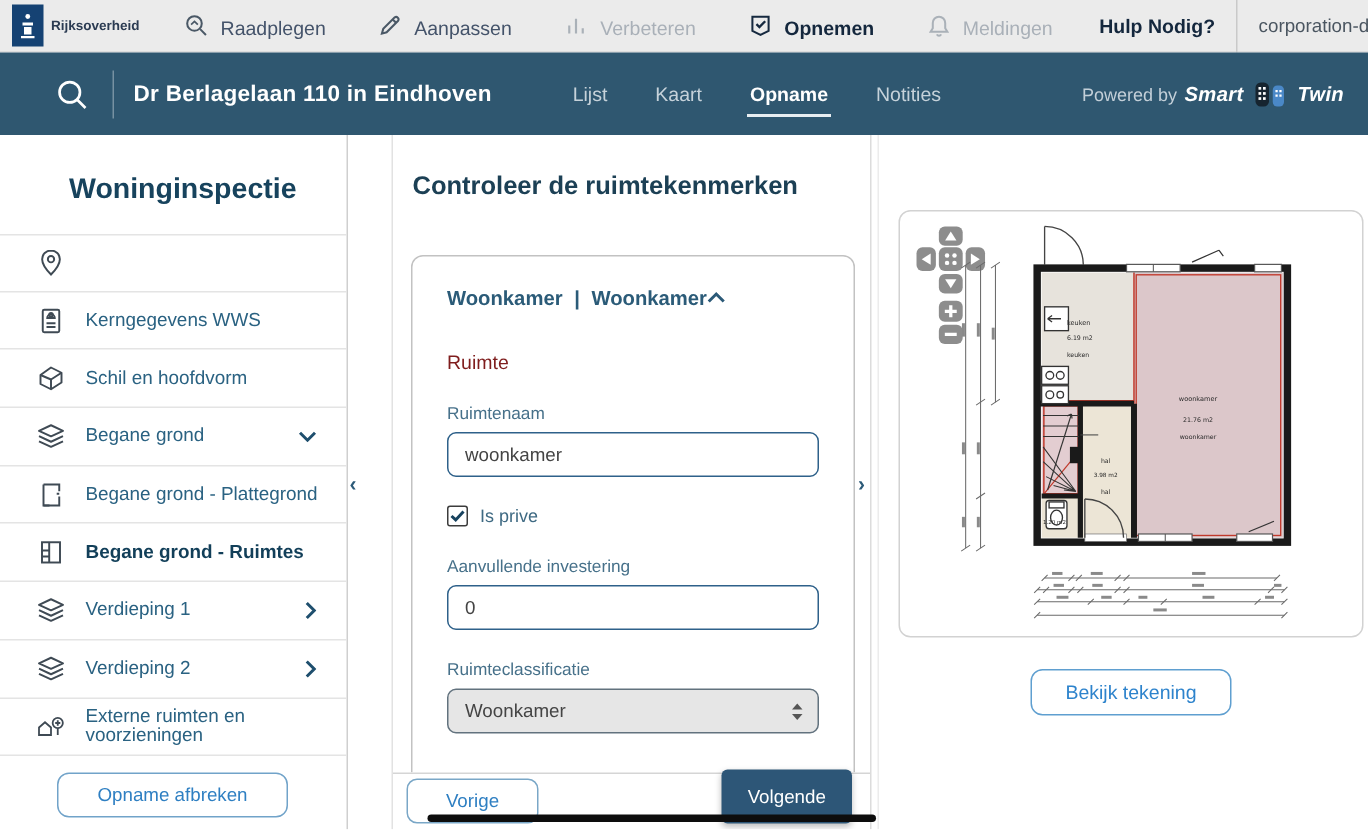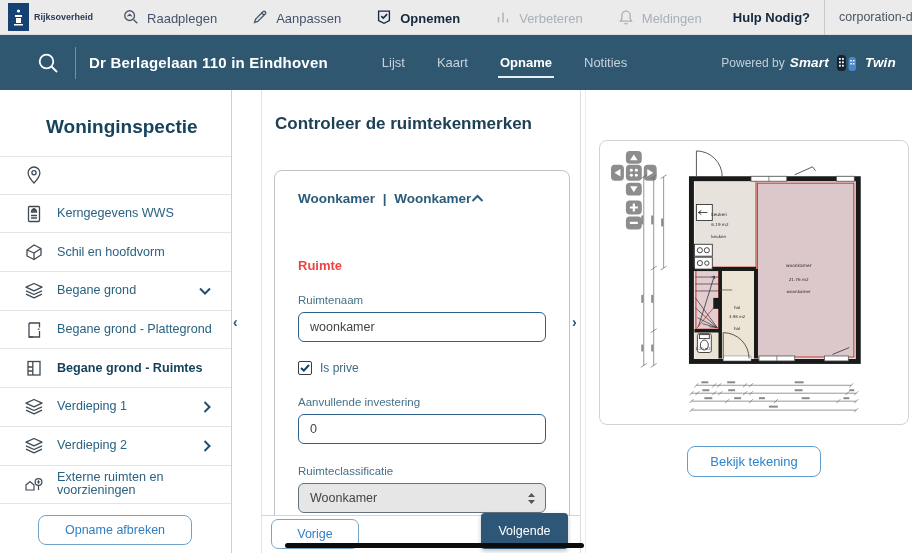--- a/index.html
+++ b/index.html
@@ -50,21 +50,21 @@
     border-radius:8px;padding:7px 26px;cursor:pointer;font-family:inherit;}
   .collapse-left{position:absolute;top:314px;left:233px;color:#2c5a78;font-weight:bold;font-size:14px;cursor:pointer;}
   
   .middle{position:absolute;top:90px;left:261px;width:320px;bottom:0;background:#fff;
     border-left:1px solid #e2e2e2;border-right:1px solid #dcdcdc;}
   .mid-scroll{position:absolute;top:0;left:0;right:0;bottom:38px;overflow:hidden;}
   .mid-heading{font-size:17px;font-weight:bold;color:#1c4055;padding:24px 0 0 13px;}
   .card{position:absolute;top:80px;left:12px;width:296px;height:480px;border:1px solid #c2c2c2;border-radius:8px;background:#fff;padding:20px 23px 0 23px;}
   .card-head{display:flex;align-items:center;justify-content:flex-start;cursor:pointer;}
   .card-title{font-size:13.5px;font-weight:bold;color:#2b5b78;word-spacing:4px;}
-  .fld-section{font-size:13px;font-weight:bold;color:#ef4444;margin-top:52px;}
+  .fld-section{font-size:13px;font-weight:normal;color:#7f1d1d;margin-top:28px;}
   .fld-label{font-size:11.5px;color:#47718a;margin-top:21px;}
   .txt-input{width:100%;height:30px;border:1px solid #2e618a;border-radius:6px;margin-top:6px;
     padding:0 11px;font-size:12.5px;color:#444;font-family:inherit;background:#fff;display:flex;align-items:center;}
   .chk-row{display:flex;align-items:center;gap:8px;margin-top:19px;cursor:pointer;}
   .chk-box{width:14px;height:14px;border:1.5px solid #3c3c3c;border-radius:2px;background:#fff;
     display:flex;align-items:center;justify-content:center;}
   .chk-label{font-size:12px;color:#3f6a83;}
   .select{width:100%;height:30px;border:1px solid #62727e;border-radius:6px;margin-top:6px;background:#e6e6e6;
     padding:0 9px 0 11px;font-size:12.5px;color:#444;display:flex;align-items:center;justify-content:space-between;cursor:pointer;}
   .mid-footer{position:absolute;left:0;right:0;bottom:0;height:38px;background:#fff;border-top:1px solid #d5d5d5;}
@@ -112,38 +112,38 @@
       </div>
       <div class="top-item">
         <span>
           <svg width="18" height="18" viewBox="0 0 20 20" fill="none" stroke="#4a5866" stroke-width="1.5">
             <path d="M4 16 L5 12.5 L13.5 4 a1.8 1.8 0 0 1 2.5 2.5 L7.5 15 Z"></path>
               <path d="M12 5.5 L14.5 8"></path>
           </svg>
         </span>
         <span class="lbl">Aanpassen</span>
       </div>
-      <div class="top-item active">
-        <span>
-          <svg width="18" height="18" viewBox="0 0 20 20" fill="none" stroke="#16293f" stroke-width="1.5">
-            <path d="M4 3.5 h12 v10.5 l-6 3 l-6 -3 Z"></path>
-              <path d="M7 9 l2.2 2.2 L13.5 6.8" stroke-width="1.7"></path>
-          </svg>
-        </span>
-        <span class="lbl">Opnemen</span>
-      </div>
       <div class="top-item disabled">
         <span>
           <svg width="18" height="18" viewBox="0 0 20 20" fill="none" stroke="#aab1b8" stroke-width="1.6">
             <path d="M5 16 V10"></path>
               <path d="M10 16 V5"></path>
               <path d="M15 16 V12"></path>
           </svg>
         </span>
         <span class="lbl">Verbeteren</span>
+      </div>
+      <div class="top-item active">
+        <span>
+          <svg width="18" height="18" viewBox="0 0 20 20" fill="none" stroke="#16293f" stroke-width="1.5">
+            <path d="M4 3.5 h12 v10.5 l-6 3 l-6 -3 Z"></path>
+              <path d="M7 9 l2.2 2.2 L13.5 6.8" stroke-width="1.7"></path>
+          </svg>
+        </span>
+        <span class="lbl">Opnemen</span>
       </div>
       <div class="top-item disabled">
         <span>
           <svg width="18" height="18" viewBox="0 0 20 20" fill="none" stroke="#aab1b8" stroke-width="1.5">
             <path d="M10 3.5 a4.6 4.6 0 0 1 4.6 4.6 V12 l1.6 2.6 H3.8 L5.4 12 V8.1 A4.6 4.6 0 0 1 10 3.5 Z"></path>
             <path d="M8.4 16.6 a1.8 1.8 0 0 0 3.2 0"></path>
           </svg>
         </span>
         <span class="lbl">Meldingen</span>
       </div>

